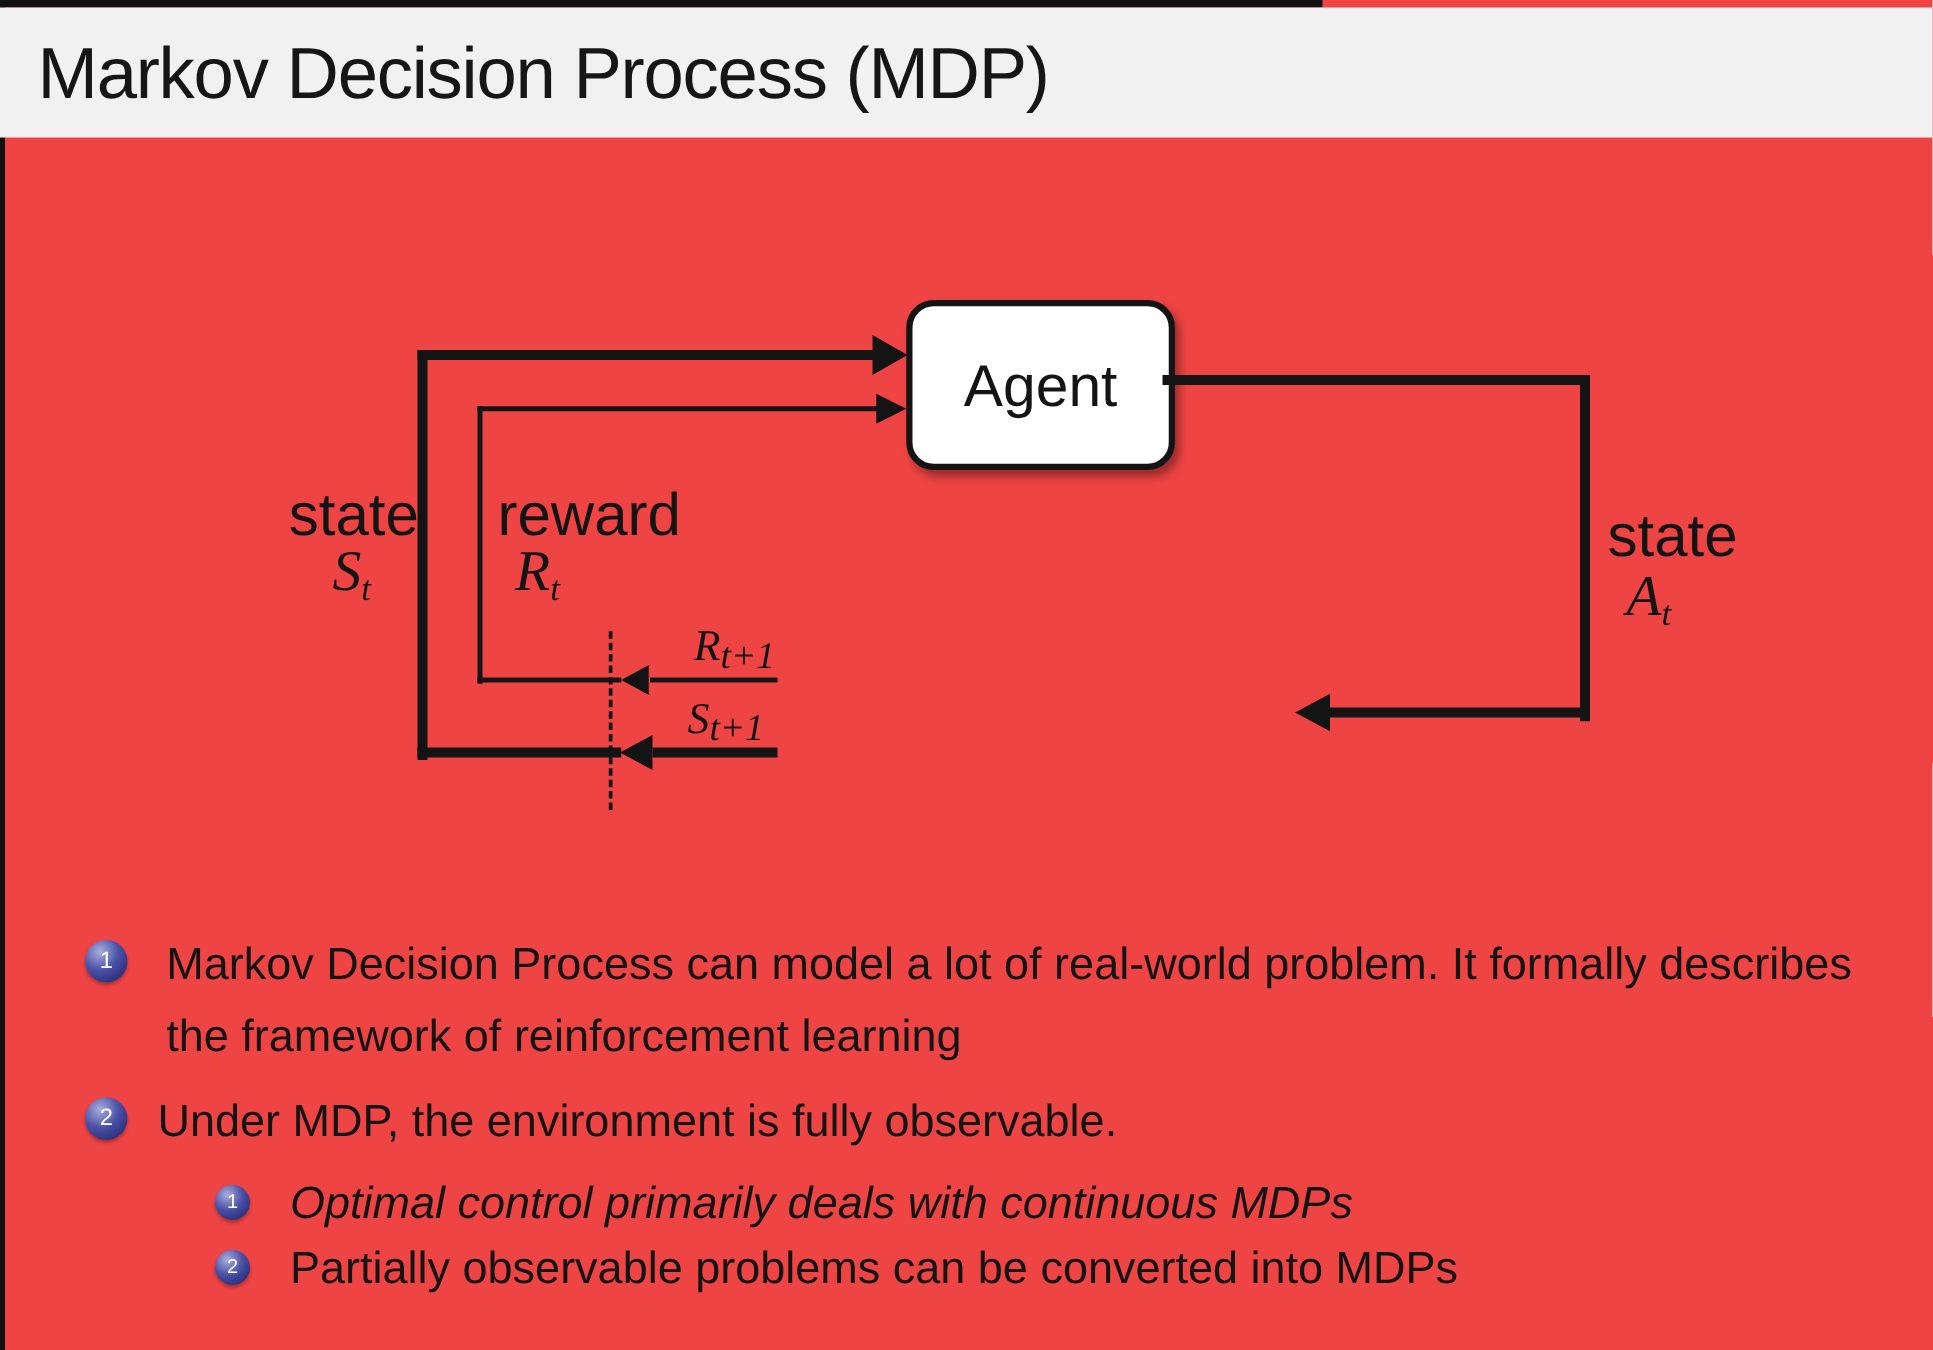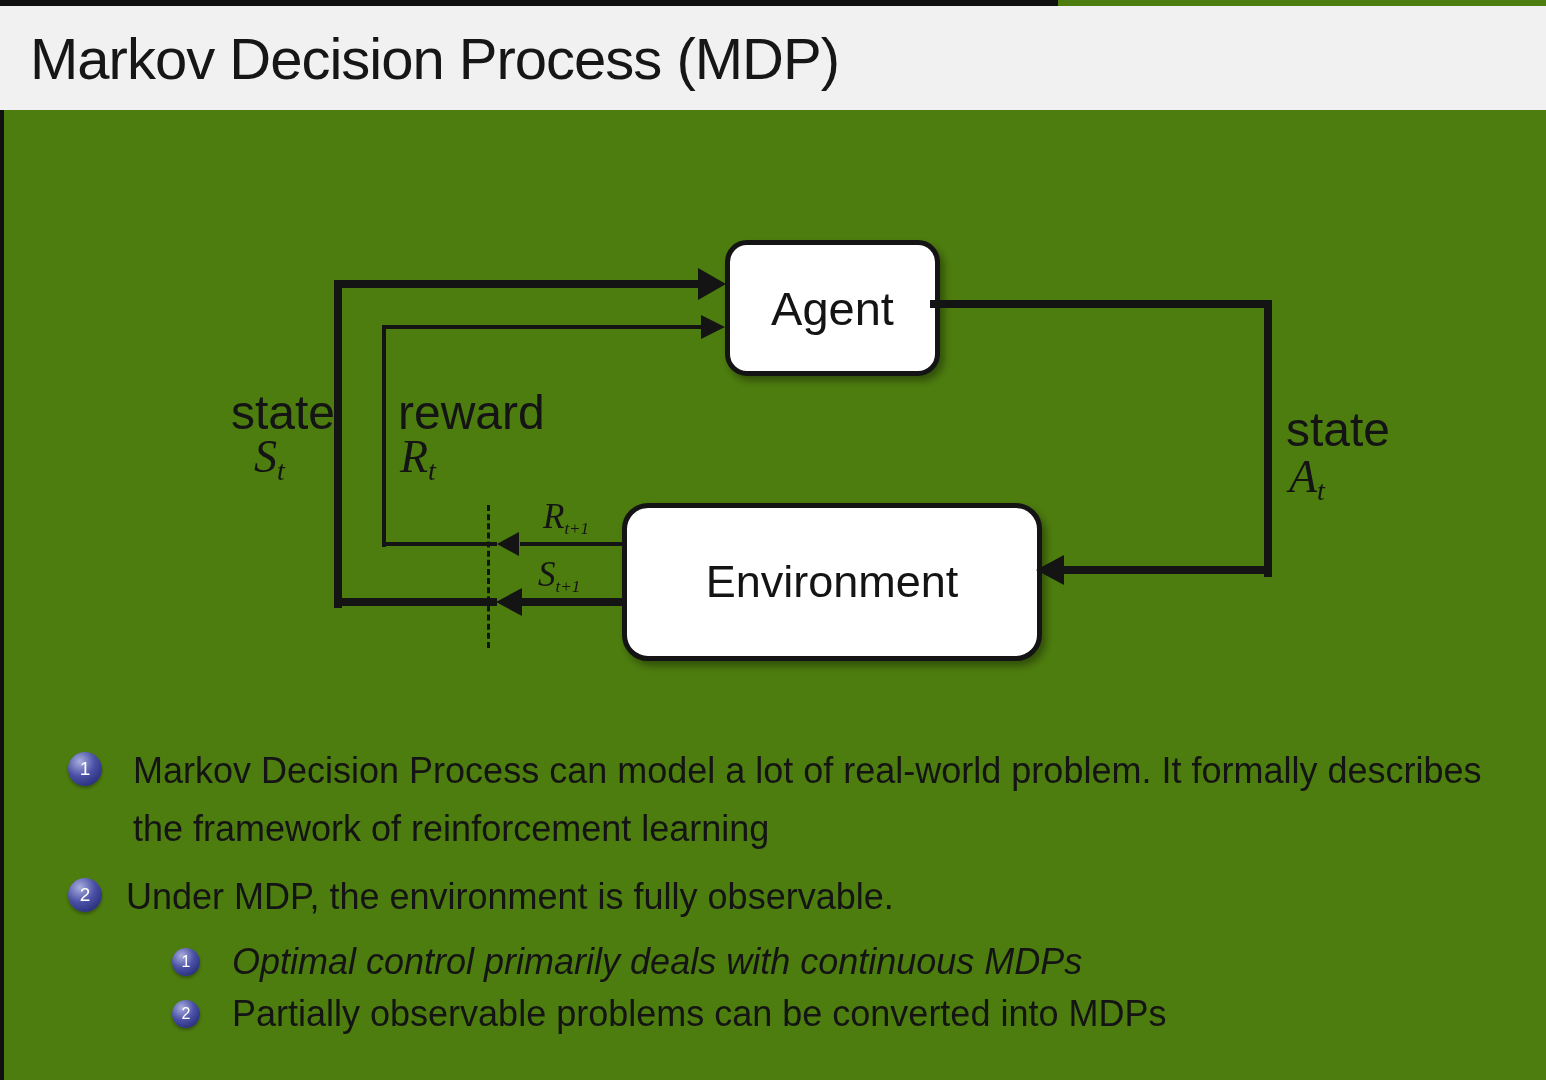--- a/index.html
+++ b/index.html
@@ -1,19 +1,19 @@
 <!DOCTYPE html>
 <html><head>
 <meta charset="utf-8">
 <style>
   html,body{margin:0;padding:0;background:#ffffff;}
   #page{
     position:relative;
     width:1546px;height:1080px;
-    background:#4d7c0f;
+    background:#ef4444;
     font-family:"Liberation Sans",sans-serif;
     color:#141414;
     overflow:hidden;
   }
   
   .edge-top{position:absolute;left:0;top:0;width:1058px;height:6px;background:#111;}
   .edge-left{position:absolute;left:0;top:0;width:4px;height:1080px;background:#111;}
 
   
   .header{position:absolute;left:0;top:6px;width:1546px;height:104px;background:#f1f1f1;}
@@ -37,25 +37,25 @@
   .tri-right-big{border-top:16px solid transparent;border-bottom:16px solid transparent;border-left:28px solid #141414;}
   .tri-right-sm{border-top:12px solid transparent;border-bottom:12px solid transparent;border-left:24px solid #141414;}
   .tri-left-big{border-top:15px solid transparent;border-bottom:15px solid transparent;border-right:28px solid #141414;}
   .tri-left-med{border-top:14px solid transparent;border-bottom:14px solid transparent;border-right:26px solid #141414;}
   .tri-left-sm{border-top:12px solid transparent;border-bottom:12px solid transparent;border-right:22px solid #141414;}
   .dash{position:absolute;border-left:3px dashed #141414;}
 
   .lbl{position:absolute;font-size:48px;color:#141414;white-space:nowrap;}
   .sym{
     position:absolute;font-family:"Liberation Serif",serif;font-style:italic;
-    font-size:46px;color:#141414;white-space:nowrap;
+    font-size:46px;color:#141414;white-space:nowrap;margin-left:12px;
   }
   .sym .sub{font-size:28px;vertical-align:-8px;}
   .sym-sm{font-size:35px;}
-  .sym-sm .sub{font-size:17px;vertical-align:-6px;}
+  .sym-sm .sub{font-size:30px;vertical-align:-6px;}
 
   
   .ball{
     position:absolute;border-radius:50%;
     background:radial-gradient(circle at 35% 28%, #a9aede 0%, #4a50a5 45%, #181c66 100%);
     color:#fff;display:flex;align-items:center;justify-content:center;
     box-shadow:0 2px 3px rgba(0,0,0,0.3);
   }
   .ball-lg{width:34px;height:34px;font-size:19px;}
   .ball-sm{width:28px;height:28px;font-size:16px;}
@@ -73,23 +73,20 @@
   <div class="header">
     <div class="title">Markov Decision Process (MDP)</div>
   </div>
 
   <div class="diagram">
 
     <div class="node node-agent">
       <span>Agent</span>
     </div>
 
-    <div class="node node-env">
-      <span>Environment</span>
-    </div>
 
     <div class="ln" style="left:334px;top:280px;width:8px;height:328px;"></div>
     <div class="ln" style="left:334px;top:280px;width:366px;height:8px;"></div>
     <div class="tri tri-right-big" style="left:698px;top:268px;"></div>
     <div class="ln" style="left:334px;top:598px;width:163px;height:8px;"></div>
 
     <div class="ln" style="left:382px;top:325px;width:4px;height:222px;"></div>
     <div class="ln" style="left:382px;top:325px;width:320px;height:4px;"></div>
     <div class="tri tri-right-sm" style="left:701px;top:315px;"></div>
     <div class="ln" style="left:382px;top:542px;width:115px;height:4px;"></div>

